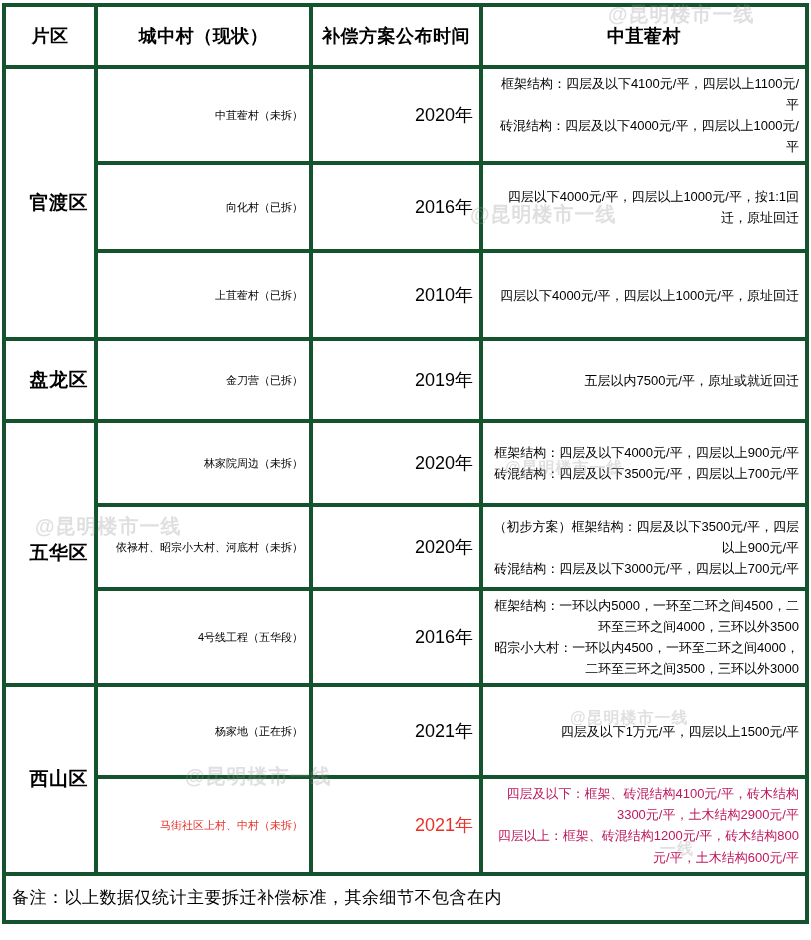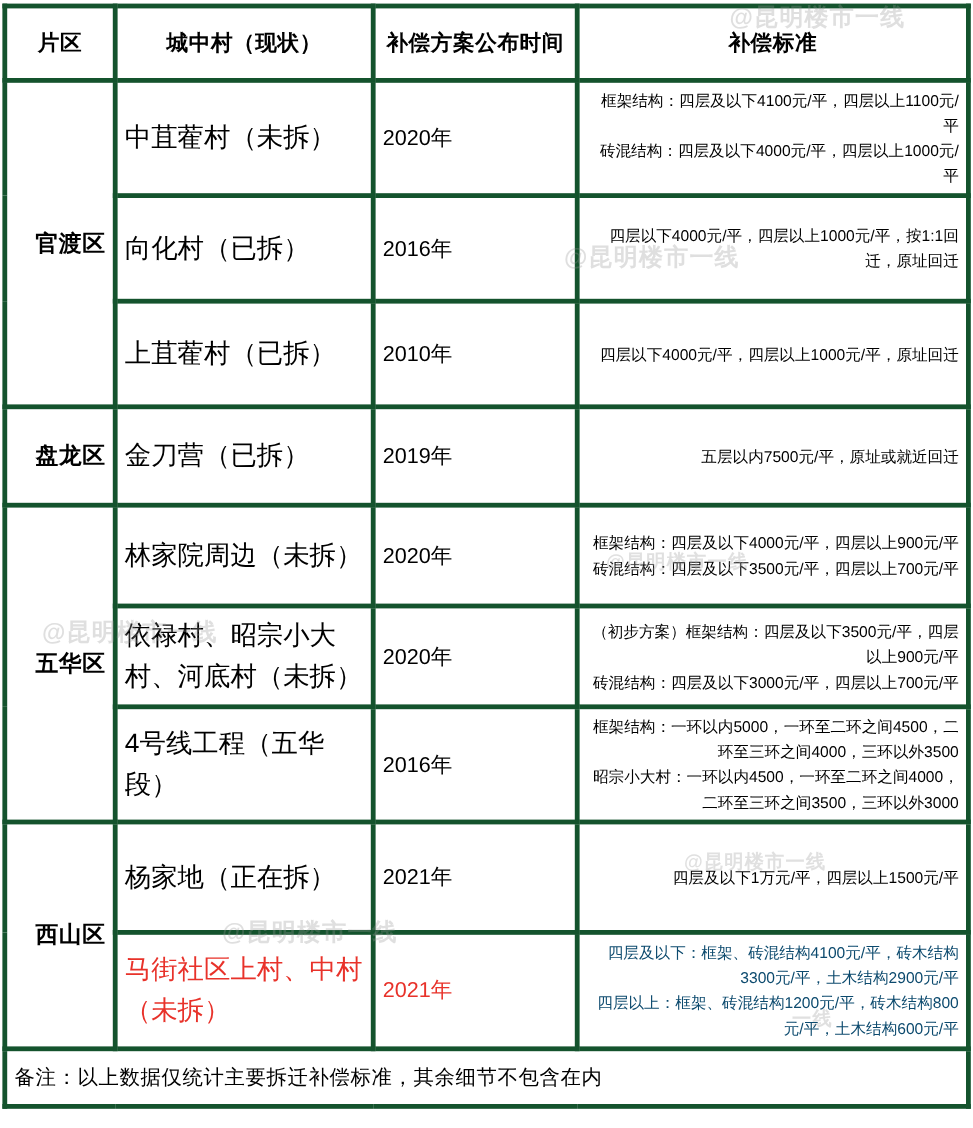--- a/index.html
+++ b/index.html
@@ -45,35 +45,35 @@
     height: 62px;
     letter-spacing: 0.5px;
   }
   td.area {
     font-size: 19px;
     font-weight: bold;
     text-align: right;
     letter-spacing: 0.5px;
   }
   td.vill {
-    font-size: 22px;
-    text-align: left;
+    font-size: 11px;
+    text-align: right;
     line-height: 1.55;
   }
   td.time {
     font-size: 18px;
-    text-align: left;
+    text-align: right;
   }
   td.std {
     font-size: 13px;
     text-align: right;
     line-height: 1.62;
   }
   td.std p { margin: 0; }
-  .red { color: #0c4a6e; }
+  .red { color: #be185d; }
   tr.redrow td.vill, tr.redrow td.time { color: #e8322a; }
 
   td.note {
     font-size: 17px;
     text-align: left;
     letter-spacing: 0.5px;
     height: 48px;
   }
 
   
@@ -113,21 +113,21 @@
       <col class="col-area">
       <col class="col-vill">
       <col class="col-time">
       <col class="col-std">
     </colgroup>
     <thead>
       <tr>
         <th>片区</th>
         <th>城中村（现状）</th>
         <th>补偿方案公布时间</th>
-        <th>补偿标准</th>
+        <th>中苴蒮村</th>
       </tr>
     </thead>
     <tbody>
 
       <tr style="height:88px">
         <td class="area" rowspan="3">官渡区</td>
         <td class="vill">中苴蒮村（未拆）</td>
         <td class="time">2020年</td>
         <td class="std">
           <p>框架结构：四层及以下4100元/平，四层以上1100元/平</p>

